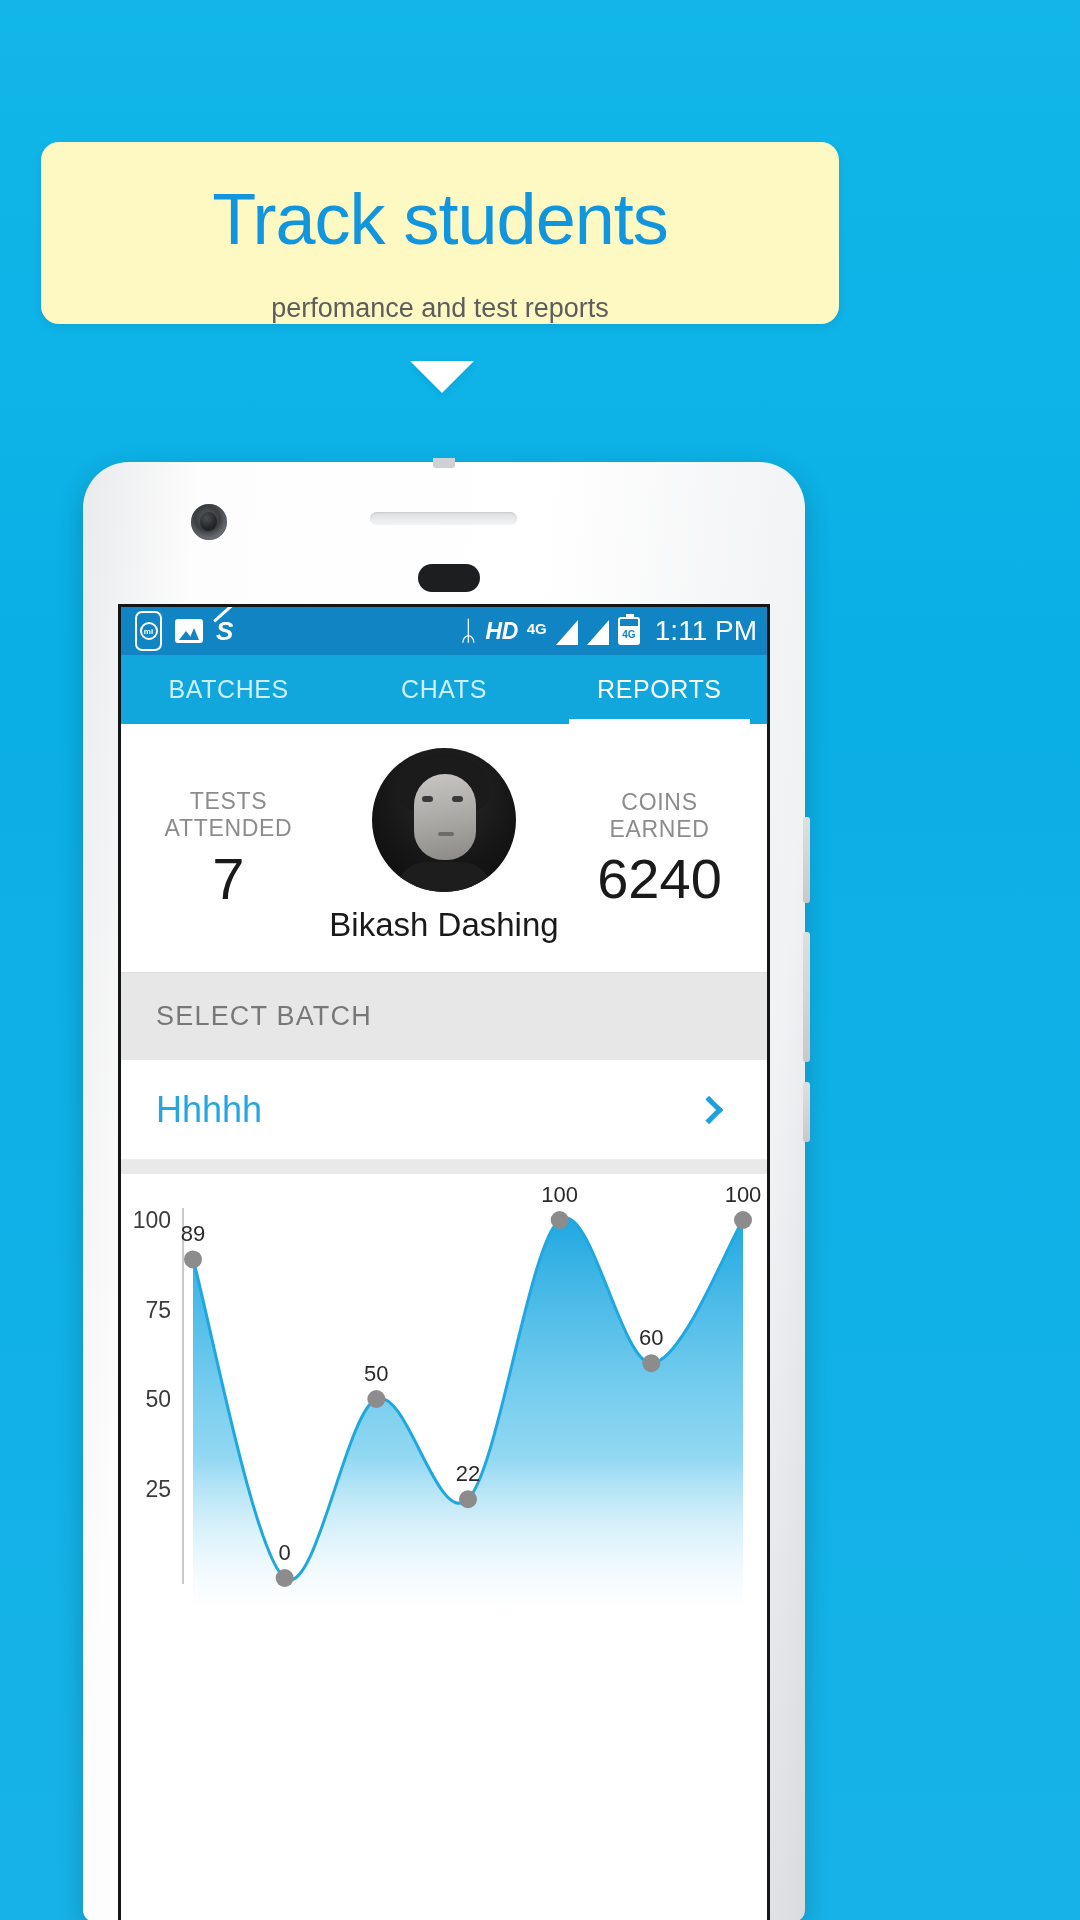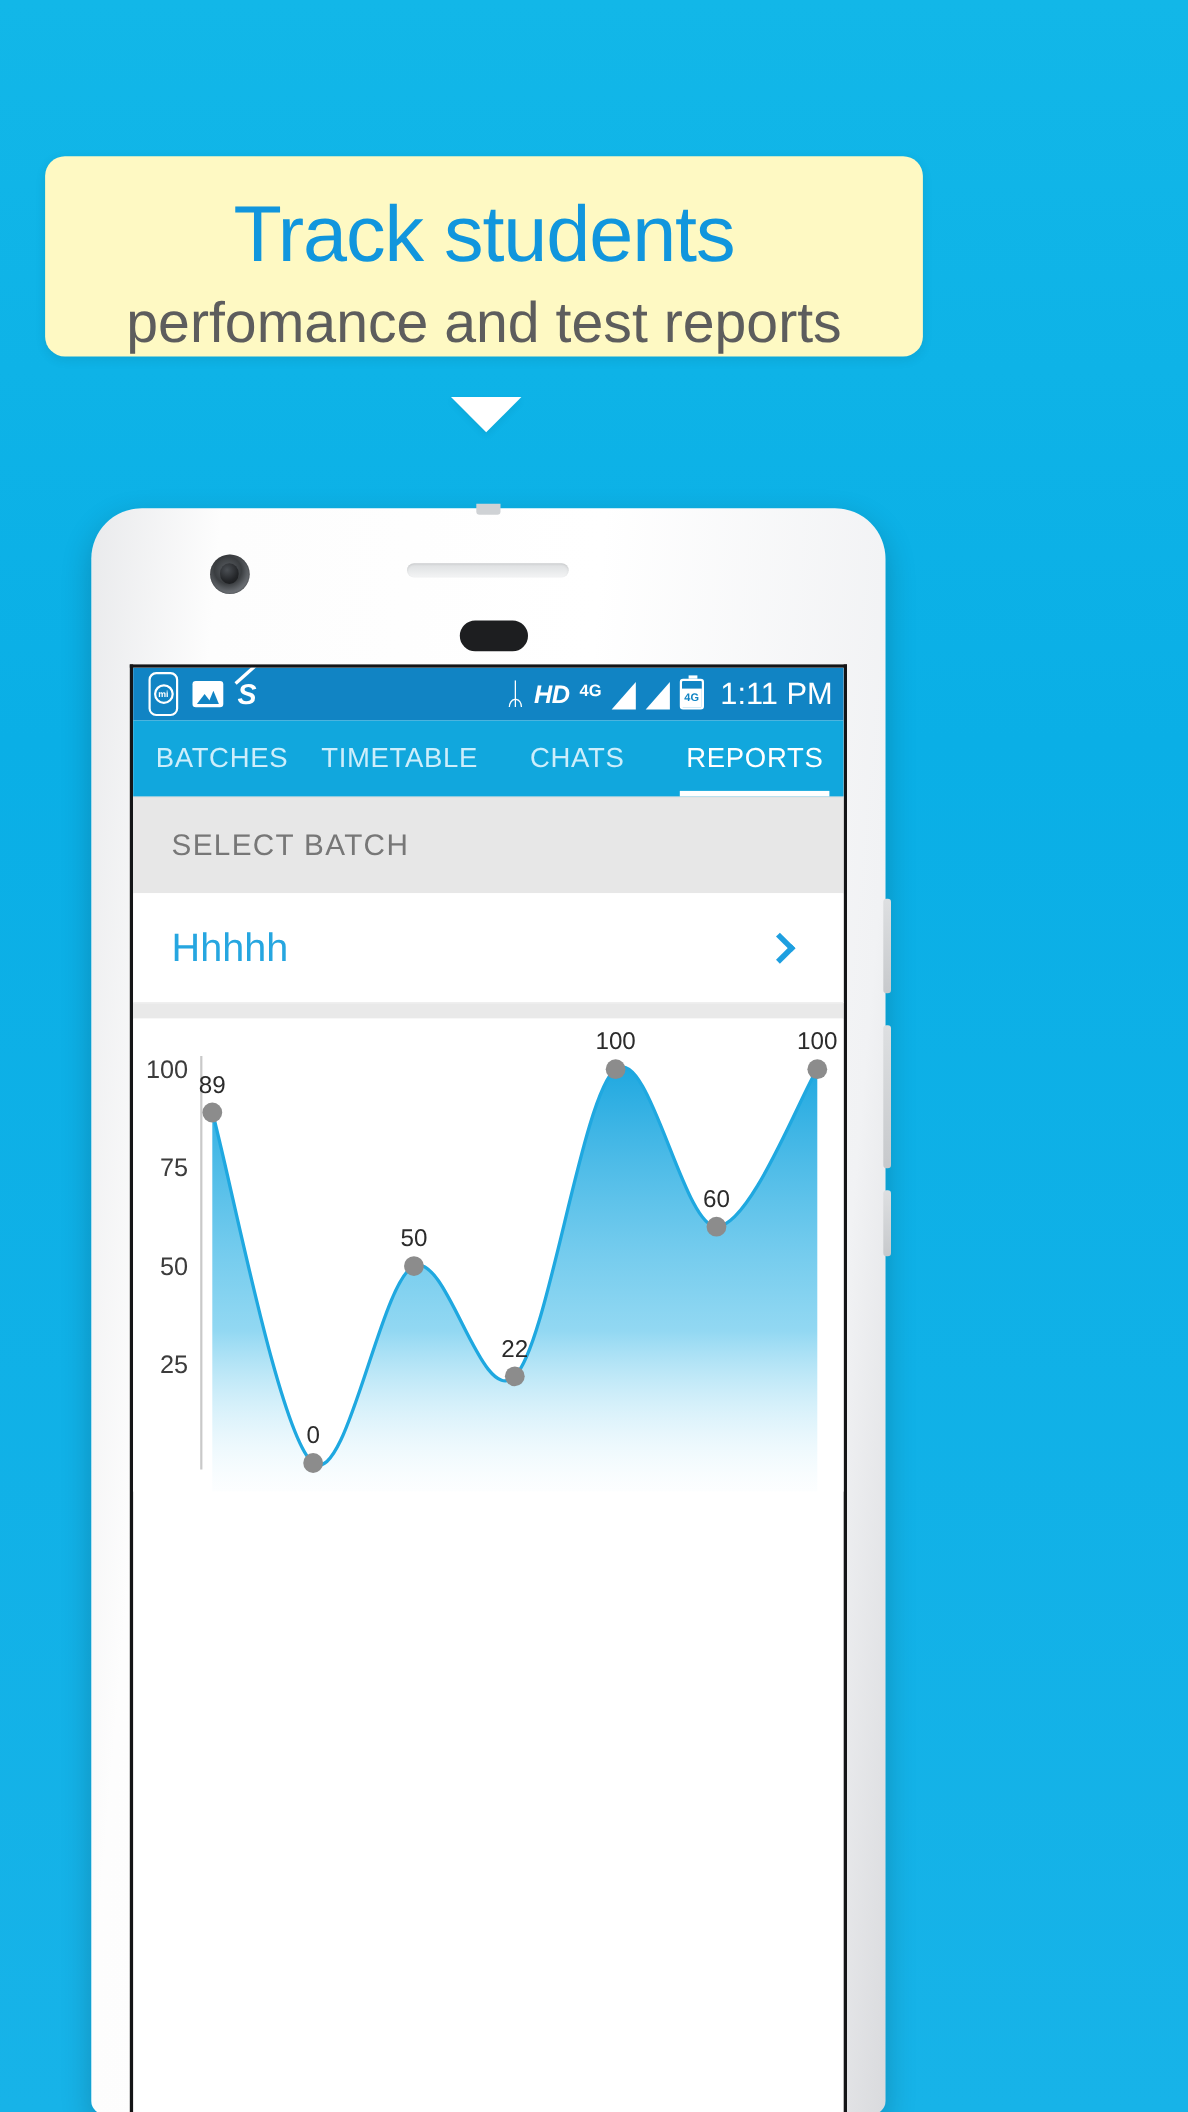--- a/index.html
+++ b/index.html
@@ -15,21 +15,21 @@
     position:absolute; left:41px; top:142px; width:798px; height:182px;
     background:#fef9c3; border-radius:18px;
     box-shadow:0 3px 10px rgba(0,0,0,.08);
     display:flex; flex-direction:column; align-items:center; justify-content:flex-end;
   }
   .callout-title {
     font-size:72px; color:#1196dd; letter-spacing:-1px; line-height:1.05;
     font-weight:400;
   }
   .callout-sub {
-    font-size:52px; color:#5d5d5d; margin-top:12px; font-weight:400;
+    font-size:27px; color:#5d5d5d; margin-top:35px; font-weight:400;
   }
   .callout-tail {
     position:absolute; left:410px; top:361px; width:0; height:0;
     border-left:32px solid transparent; border-right:32px solid transparent;
     border-top:32px solid #ffffff;
     filter:drop-shadow(0 3px 3px rgba(0,0,0,.06));
   }
 
   
   .phone {
@@ -251,30 +251,50 @@
         </div>
         <div class="sb-time">1:11 PM</div>
       </div>
     </div>
 
     <div class="tabs">
       <div class="tab">
         <span>BATCHES</span>
       </div>
       <div class="tab">
-        <span>TIMETABLE</span>
-      </div>
-      <div class="tab">
         <span>CHATS</span>
       </div>
       <div class="tab active">
         <span>REPORTS</span>
       </div>
     </div>
 
+    <div class="profile">
+      <div class="stat">
+        <div class="stat-label">TESTS ATTENDED</div>
+        <div class="stat-value">7</div>
+      </div>
+
+      <div class="avatar-wrap">
+        <div class="avatar">
+          <div class="face-hair"></div>
+          <div class="face-skin"></div>
+          <div class="face-eye l"></div>
+          <div class="face-eye r"></div>
+          <div class="face-mouth"></div>
+          <div class="face-body"></div>
+        </div>
+        <div class="avatar-name">Bikash Dashing</div>
+      </div>
+
+      <div class="stat">
+        <div class="stat-label">COINS EARNED</div>
+        <div class="stat-value wide">6240</div>
+      </div>
+    </div>
 
     <div class="section-head">
       <span>SELECT BATCH</span>
     </div>
     <div class="batch-row">
       <div class="batch-name">Hhhhh</div>
       <div class="chev"></div>
     </div>
     <div class="chart-divider"></div>
 

